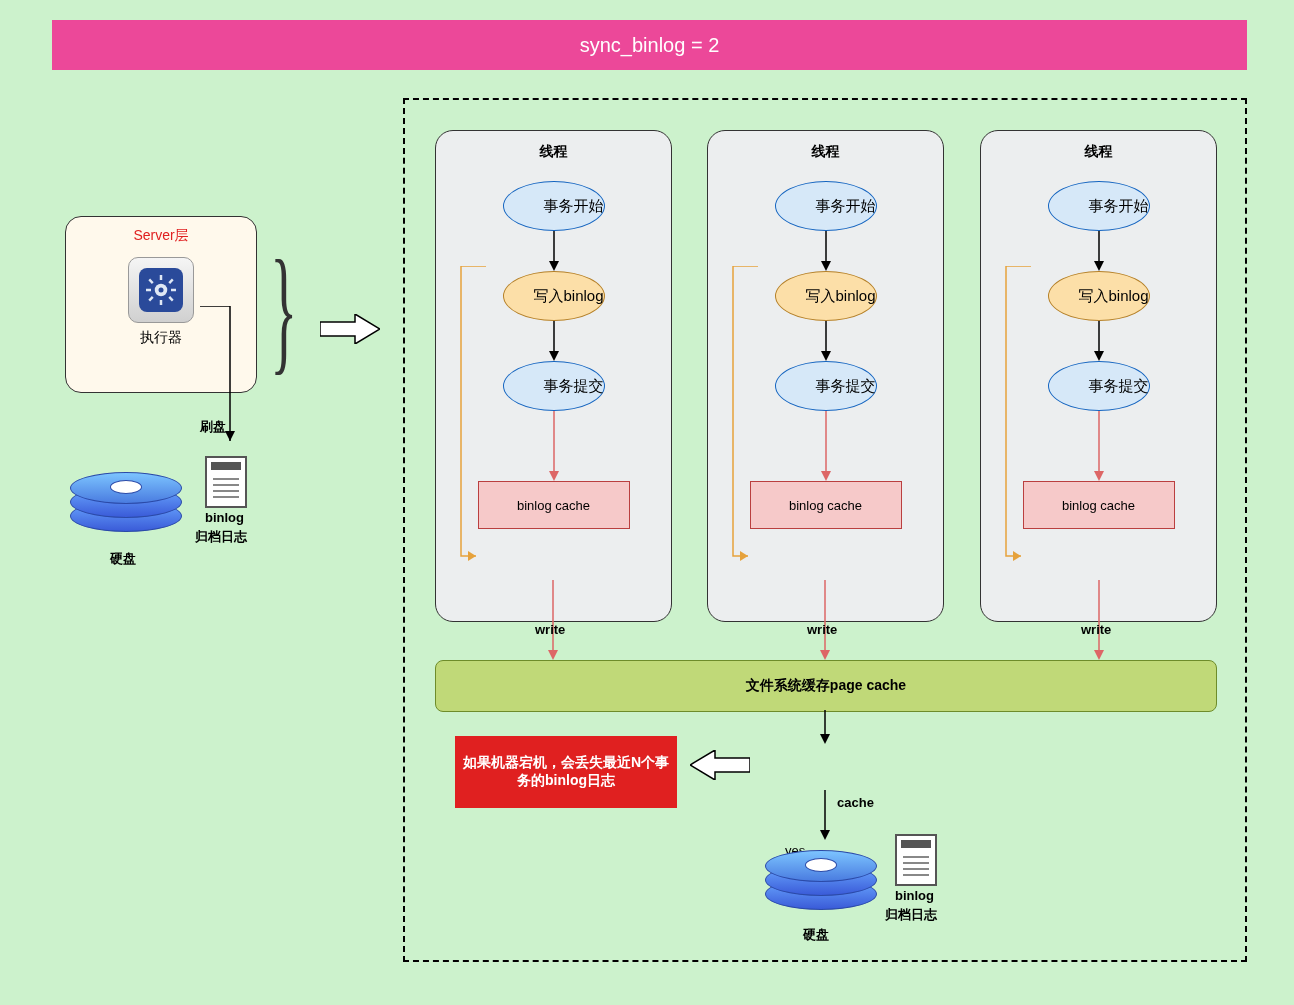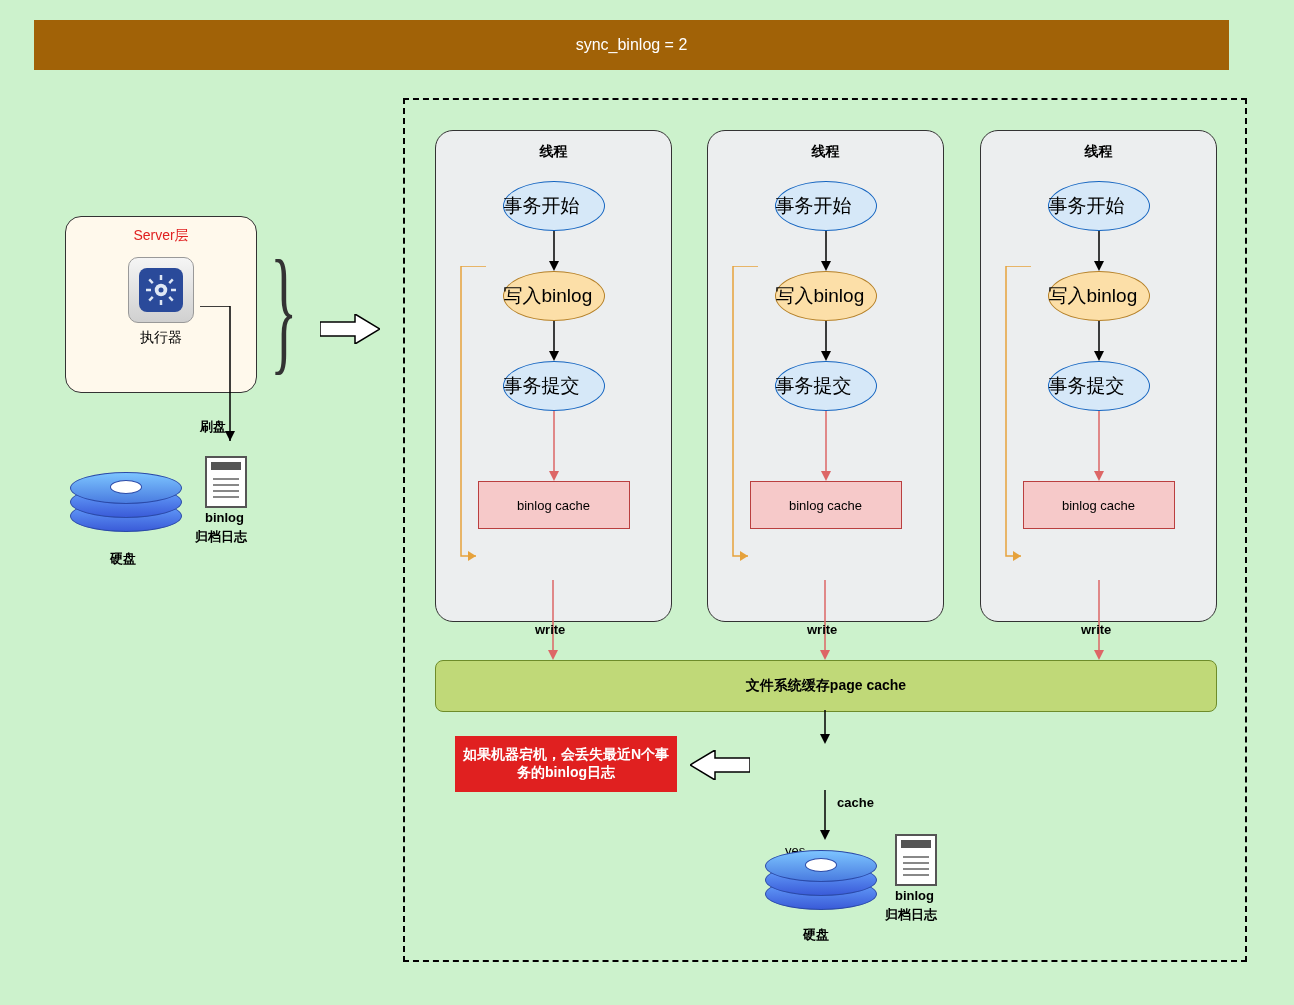--- a/index.html
+++ b/index.html
@@ -8,26 +8,26 @@
     background: #ccf2cc;
     font-family: Arial, "Microsoft YaHei", sans-serif;
     font-size: 14px;
     width: 1294px;
     height: 1005px;
     position: relative;
   }
   .title-bar {
     position: absolute;
     top: 20px;
-    left: 34px;
+    left: 52px;
     width: 1195px;
     height: 50px;
-    background: #a16207;
+    background: #ec4899;
     color: #fff;
-    font-size: 16px;
+    font-size: 20px;
     display: flex;
     align-items: center;
     justify-content: center;
   }
   .server-box {
     position: absolute;
     top: 216px;
     left: 65px;
     width: 190px;
     height: 175px;
@@ -88,22 +88,22 @@
     width: 235px;
     height: 490px;
     border: 1px solid #333;
     border-radius: 18px;
     background: #eceeef;
     text-align: center;
   }
   .thread-title { font-weight: bold; margin: 12px 0 20px 0; }
   .oval {
     width: 100px; height: 48px; border-radius: 50%; border: 1px solid #1565c0;
-    background: #d6e8f8; margin: 0 auto; display:flex;align-items:center;justify-content:flex-start;
-    font-size: 19px;
+    background: #d6e8f8; margin: 0 auto; display:flex;align-items:center;justify-content:flex-end;
+    font-size: 15px;
   }
   .oval.orange { background:#fcdfa8; border-color:#b58028;}
   .cache-box {
     width: 150px; height: 46px; margin: 0 auto; background:#f6c9c9; border:1px solid #ba3f3f;
     display:flex;align-items:center;justify-content:center; font-size:13px;
   }
   .page-cache {
     position:absolute; top:560px; left:30px; width:780px; height:50px;
     background:#c0d978; border:1px solid #6e8c2a; border-radius:8px;
     display:flex;align-items:center;justify-content:center; font-weight:bold;
@@ -114,21 +114,21 @@
   }
   .diamond-shape {
     position:absolute; inset:0; background:#fcdfa8; border:1px solid #b58028;
     clip-path: polygon(50% 0, 100% 50%, 50% 100%, 0 50%);
   }
   .diamond-text { position:relative; font-size:12px; font-weight:bold;}
   .warn-box {
     position:absolute; top:636px; left:50px; width:210px; height:56px;
     background:#e02020; color:#fff; font-weight:bold; font-size:14px;
     display:flex;align-items:center;justify-content:center; text-align:center;
-    padding:0 6px;
+    padding:8px 6px;
   }
   .big-arrow {
     position:absolute; width:60px; height:30px;
   }
   .big-arrow svg { width:100%; height:100%; }
   .label-small { font-size:13px; font-weight:bold; }
   .brace {
     position:absolute; font-size:140px; font-family: "Times New Roman", serif;
     font-weight:100; color:#333; transform:scaleX(0.4);
   }

